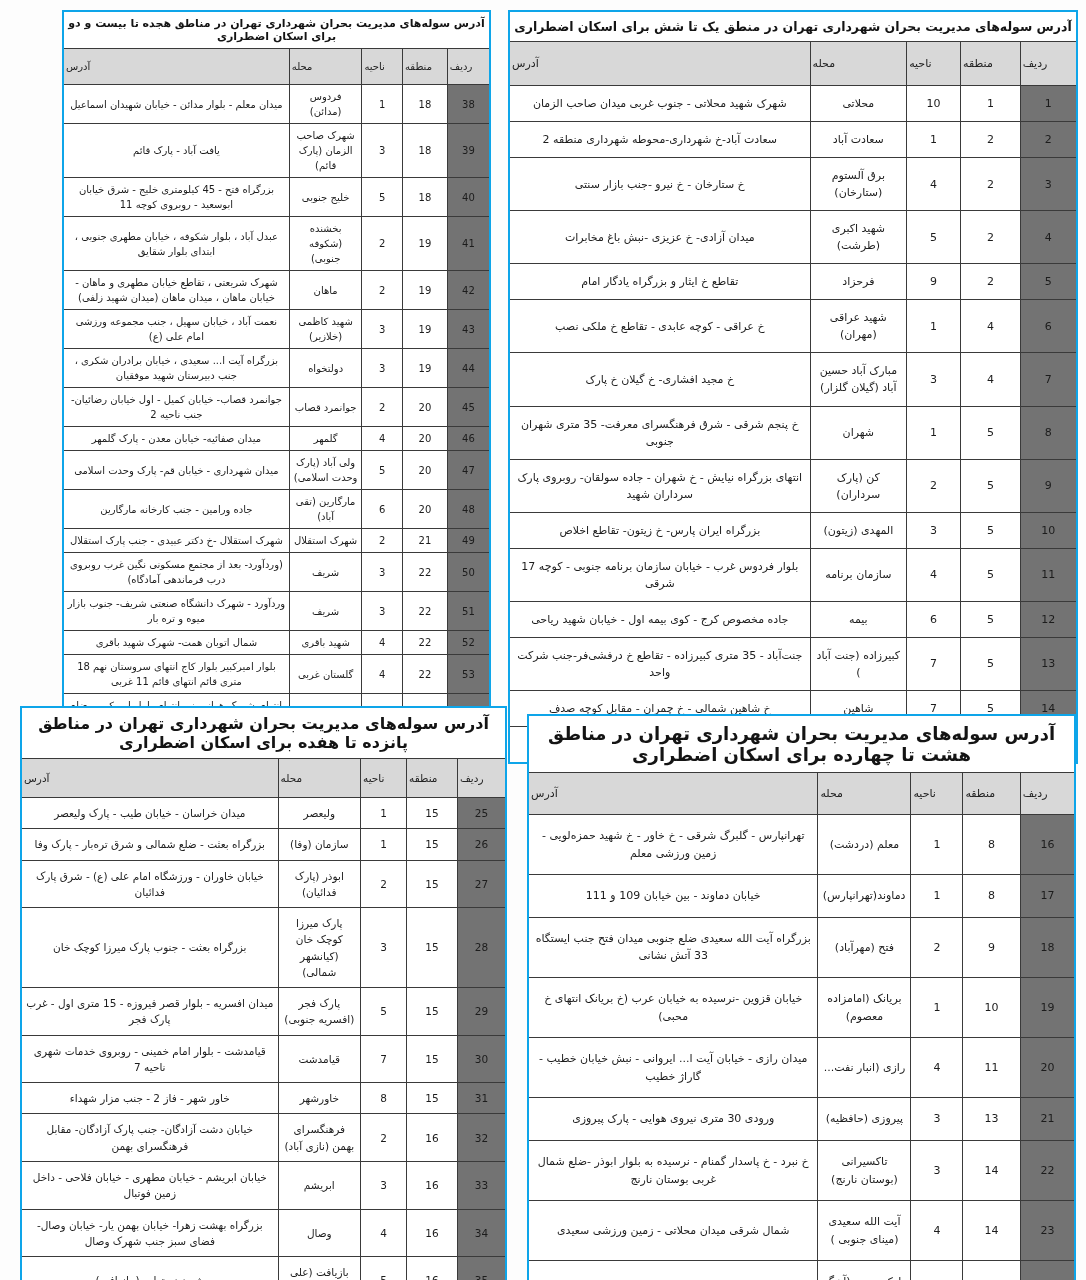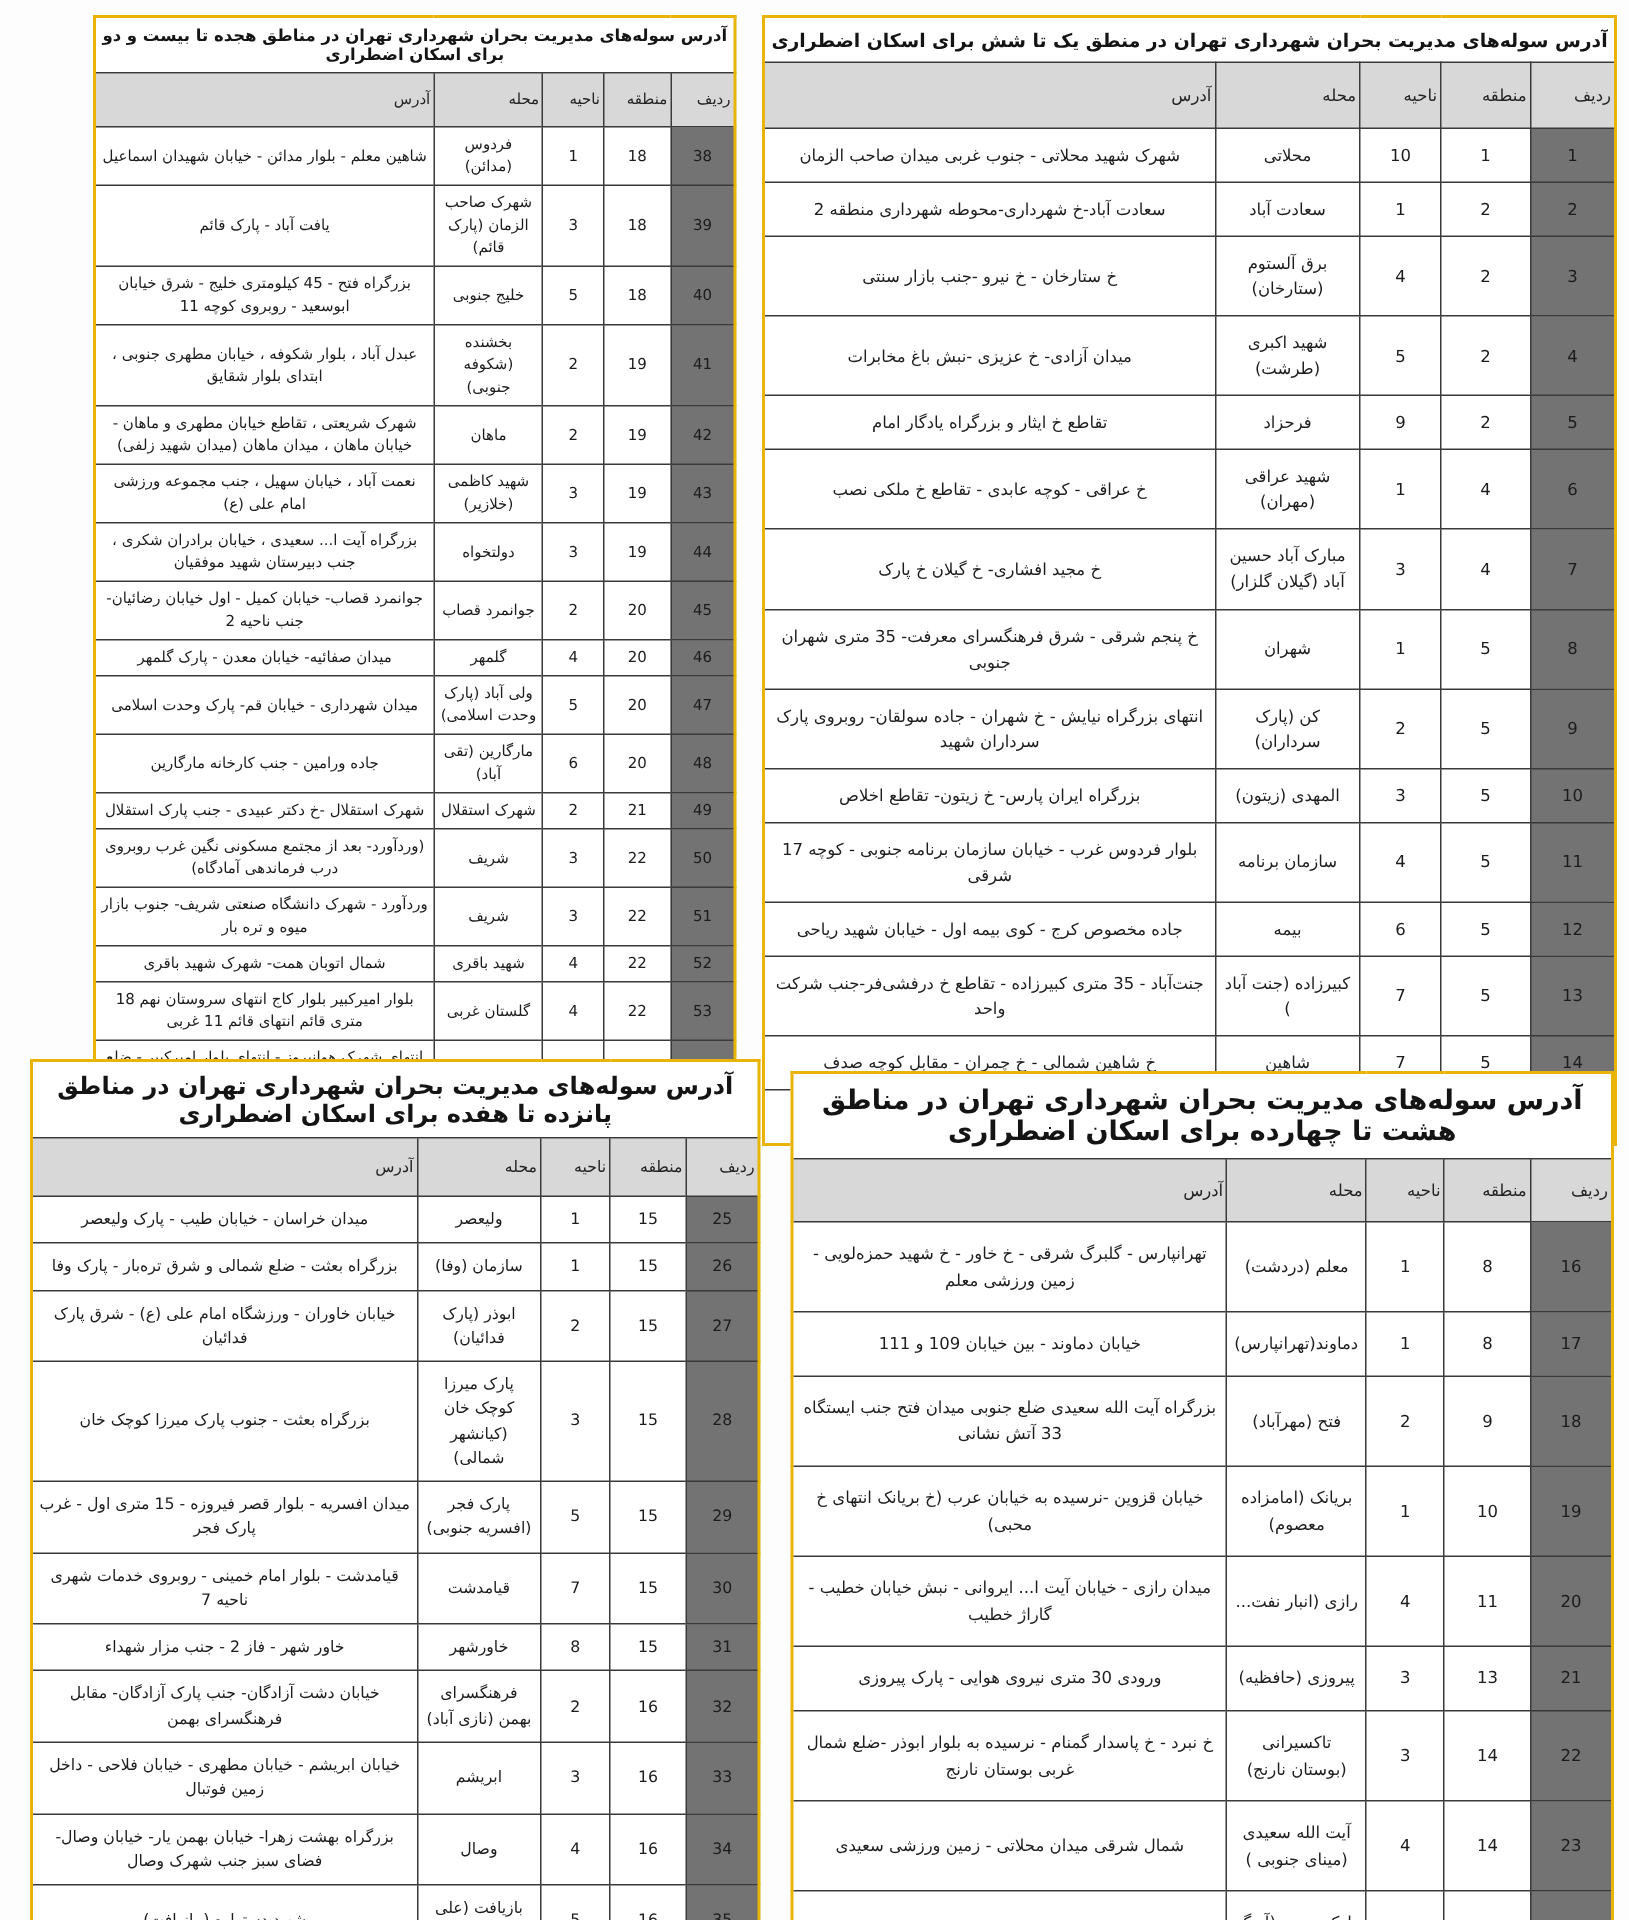--- a/index.html
+++ b/index.html
@@ -18,32 +18,32 @@
   table.sheet {
     position: absolute;
     border-collapse: collapse;
     background: #ffffff;
     table-layout: fixed;
     direction: rtl;
   }
   table.sheet, table.sheet th, table.sheet td {
     border: 1px solid #3a3a3a;
   }
-  table.sheet { border: 2px solid #eab308; }
+  table.sheet { border: 2px solid #0ea5e9; }
   th.title-cell {
     background: #ffffff;
     font-weight: bold;
     text-align: center;
     color: #141414;
     border-bottom: 1.5px solid #1e1e1e;
   }
   tr.head-row th {
     background: #d8d8d8;
     font-weight: normal;
-    text-align: right;
+    text-align: left;
     color: #222;
   }
   td { text-align: center; vertical-align: middle; background: #ffffff; }
   td.c-radif { background: #737373; }
 
   
   #t0 { left: 62px;  top: 10px;  width: 429px; font-size: 10px; }
   #t0 th.title-cell { font-size: 11px; padding: 5px 4px; }
   #t0 tr.head-row th { padding: 12px 2px; font-size: 10px; }
   #t0 td { padding: 4px 3px; line-height: 1.5; }
@@ -93,21 +93,21 @@
         <th>محله</th>
         <th>آدرس</th>
       </tr>
     </thead>
     <tbody>
         <tr>
           <td class="c-radif">38</td>
           <td class="c-mantaghe">18</td>
           <td class="c-nahiye">1</td>
           <td class="c-mahalle">فردوس (مدائن)</td>
-          <td class="c-address">شاهین معلم - بلوار مدائن - خیابان شهیدان اسماعیل</td>
+          <td class="c-address">میدان معلم - بلوار مدائن - خیابان شهیدان اسماعیل</td>
         </tr>
         <tr>
           <td class="c-radif">39</td>
           <td class="c-mantaghe">18</td>
           <td class="c-nahiye">3</td>
           <td class="c-mahalle">شهرک صاحب الزمان (پارک قائم)</td>
           <td class="c-address">یافت آباد - پارک قائم</td>
         </tr>
         <tr>
           <td class="c-radif">40</td>

